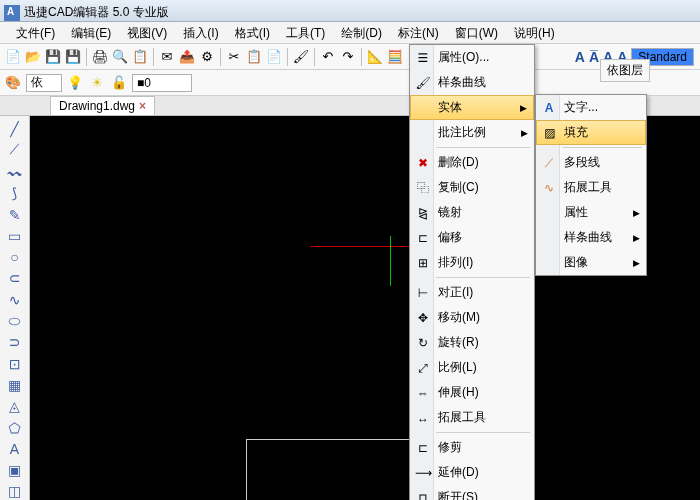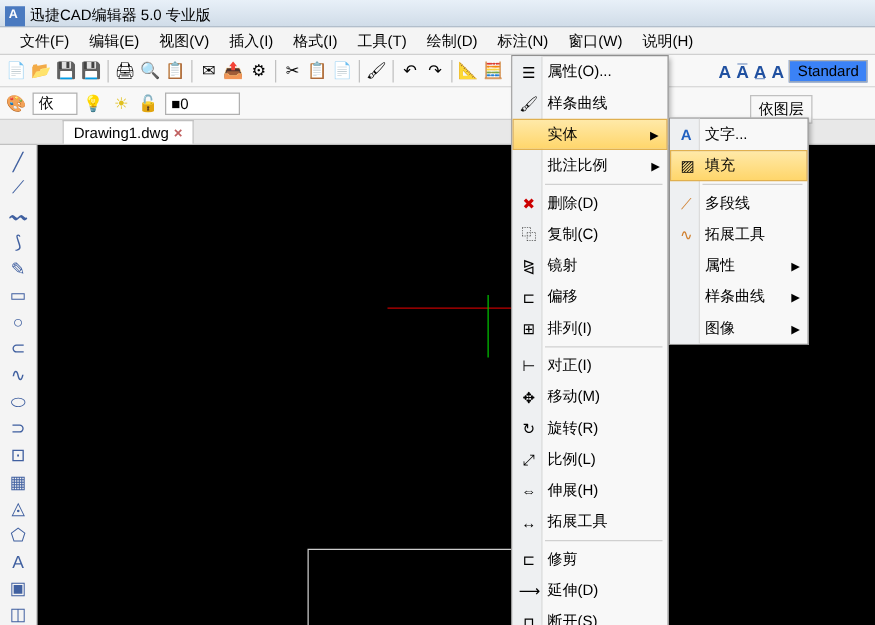--- a/index.html
+++ b/index.html
@@ -30,21 +30,21 @@
 .dd2{left:535px;top:94px;width:112px}
 .dd-item{padding:4px 18px 4px 28px;display:flex;align-items:center;position:relative;white-space:nowrap}
 .dd-item.hl{background:linear-gradient(#ffe9a8,#ffd66b);border:1px solid #e0b050;padding:3px 17px 3px 27px}
 .dd-item .arr{position:absolute;right:6px;font-size:9px}
 .dd-item .ico{position:absolute;left:5px;width:16px;text-align:center;font-size:12px}
 .dd-sep{height:1px;background:#d0d0d0;margin:2px 4px 2px 26px}
 .dd-iconbar{position:absolute;left:0;top:0;bottom:0;width:24px;background:#eef0f2;border-right:1px solid #dcdcdc}
 .right-tools{position:absolute;right:6px;top:48px;display:flex;gap:4px;align-items:center}
 .right-tools .bt{font-weight:bold;color:#2050a0;font-size:14px}
 .std-box{border:1px solid #b0b0b0;background:#3b82f6;padding:1px 6px}
-.layer-lbl{position:absolute;right:50px;top:76px;padding:2px 6px;border:1px solid #c0c0c0;background:#f8f8f8}
+.layer-lbl{position:absolute;right:50px;top:59px;padding:2px 6px;border:1px solid #c0c0c0;background:#f8f8f8}
 </style>
 </head>
 <body>
 
 <div class="titlebar">
   <span class="icon"></span>
   <span>迅捷CAD编辑器 5.0 专业版</span>
 </div>
 
 <div class="menubar">

